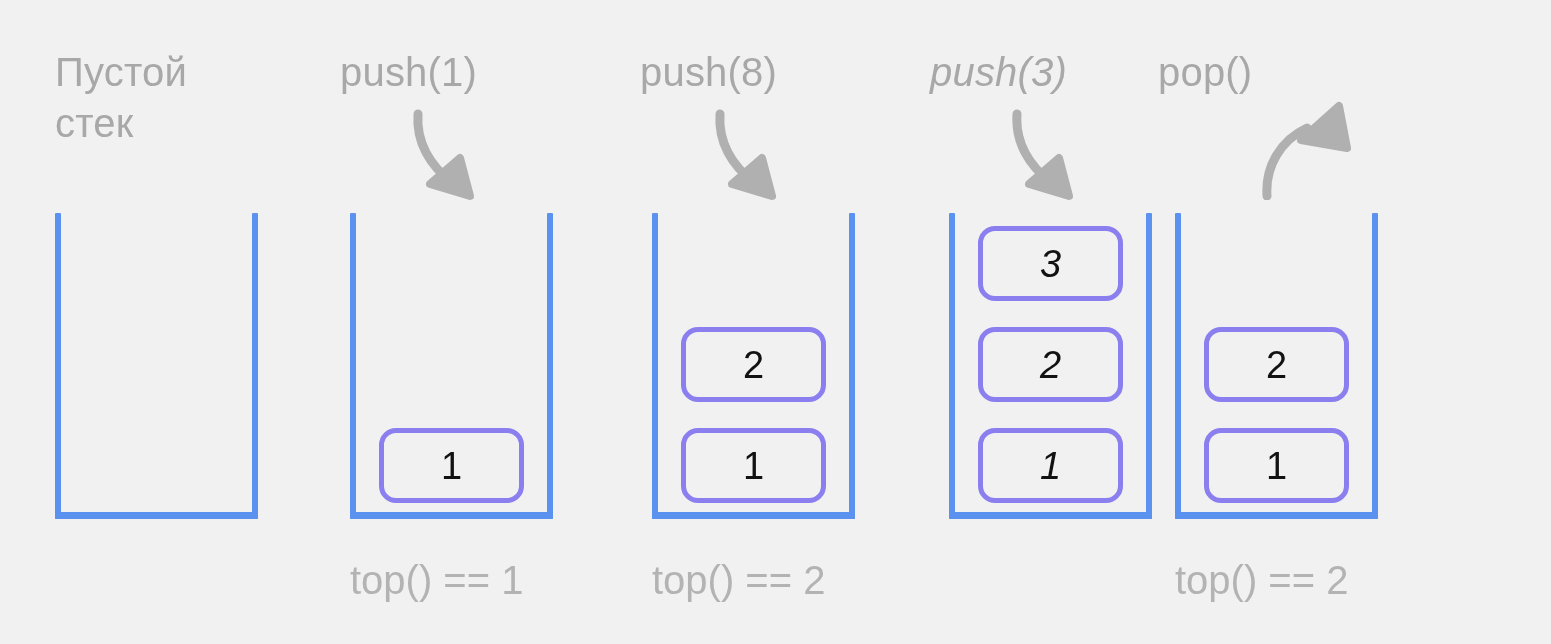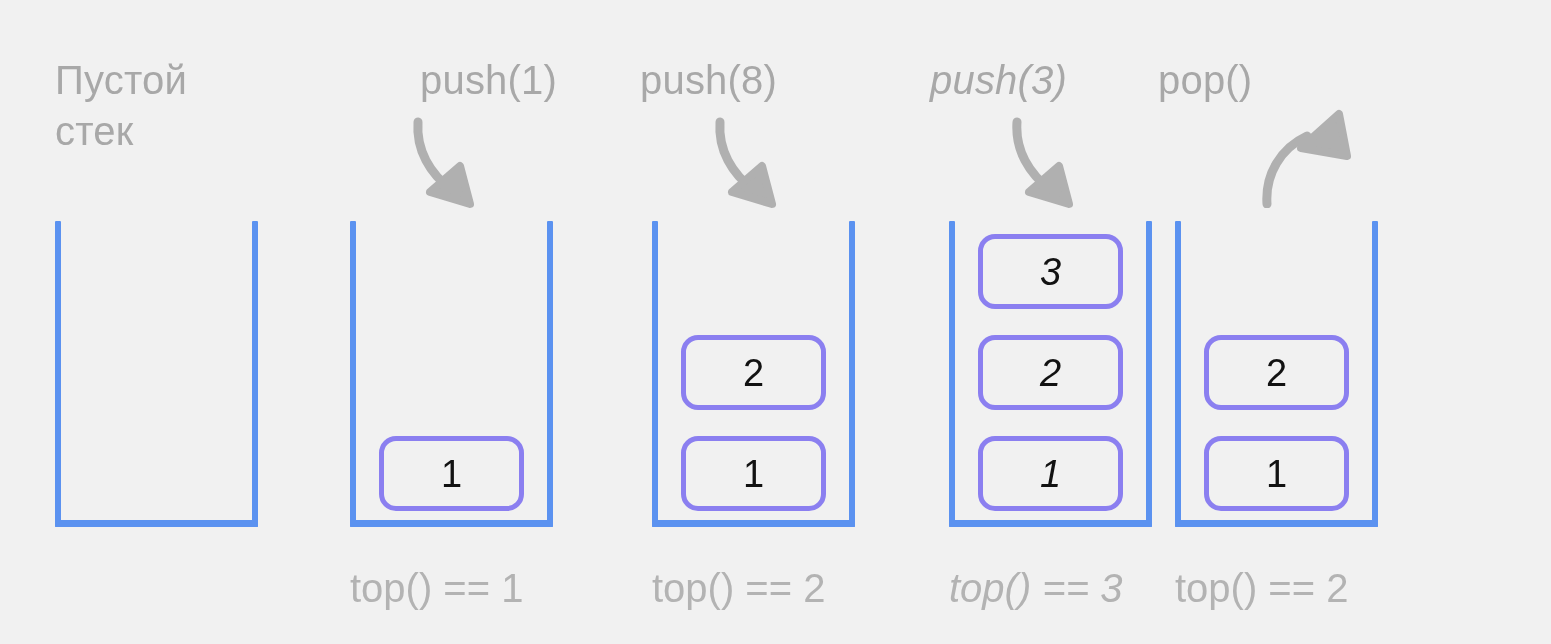--- a/index.html
+++ b/index.html
@@ -12,21 +12,20 @@
     height: 644px;
     font-family: "Liberation Sans", "DejaVu Sans", sans-serif;
     overflow: hidden;
     position: relative;
   }
 
   #diagram {
     position: relative;
     width: 1551px;
     height: 467px;
-    margin-top: 8px;
   }
 
   .stack-col {
     position: absolute;
     top: 0;
     width: 297px;
     height: 644px;
   }
 
   
@@ -124,21 +123,21 @@
       <div class="op-label" style="left: 0px;">Пустой
 стек</div>
       <div class="container-wrap">
         <div class="wall wall-left"></div>
         <div class="wall wall-right"></div>
         <div class="wall wall-bottom"></div>
         <div class="items"></div>
       </div>
     </div>
     <div class="stack-col" style="left: 350px;">
-      <div class="op-label" style="left: -10px; text-align: center;">push(1)</div>
+      <div class="op-label" style="left: -10px;">push(1)</div>
       <div class="arrow push"><svg viewBox="0 0 110 96" width="110" height="96" aria-hidden="true">
           <path d="M10 6 C 8 34, 22 58, 44 74" fill="none" stroke="#b0b0b0" stroke-width="9" stroke-linecap="round"></path>
           <path d="M62 88 L 22 76 L 52 50 Z" fill="#b0b0b0" stroke="#b0b0b0" stroke-width="8" stroke-linejoin="round"></path>
         </svg></div>
       <div class="container-wrap">
         <div class="wall wall-left"></div>
         <div class="wall wall-right"></div>
         <div class="wall wall-bottom"></div>
         <div class="items">
           <div class="item">1</div>
@@ -172,21 +171,20 @@
       <div class="container-wrap">
         <div class="wall wall-left"></div>
         <div class="wall wall-right"></div>
         <div class="wall wall-bottom"></div>
         <div class="items">
           <div class="item">1</div>
           <div class="item">2</div>
           <div class="item">3</div>
         </div>
       </div>
-      <div class="caption">top() == 3</div>
     </div>
     <div class="stack-col" style="left: 1175px;">
       <div class="op-label" style="left: -17px;">pop()</div>
       <div class="arrow pop"><svg viewBox="0 0 120 100" width="120" height="100" aria-hidden="true">
           <path d="M12 96 C 10 66, 26 40, 52 28" fill="none" stroke="#b0b0b0" stroke-width="9" stroke-linecap="round"></path>
           <path d="M84 6 L 92 48 L 46 40 Z" fill="#b0b0b0" stroke="#b0b0b0" stroke-width="8" stroke-linejoin="round"></path>
         </svg></div>
       <div class="container-wrap">
         <div class="wall wall-left"></div>
         <div class="wall wall-right"></div>

